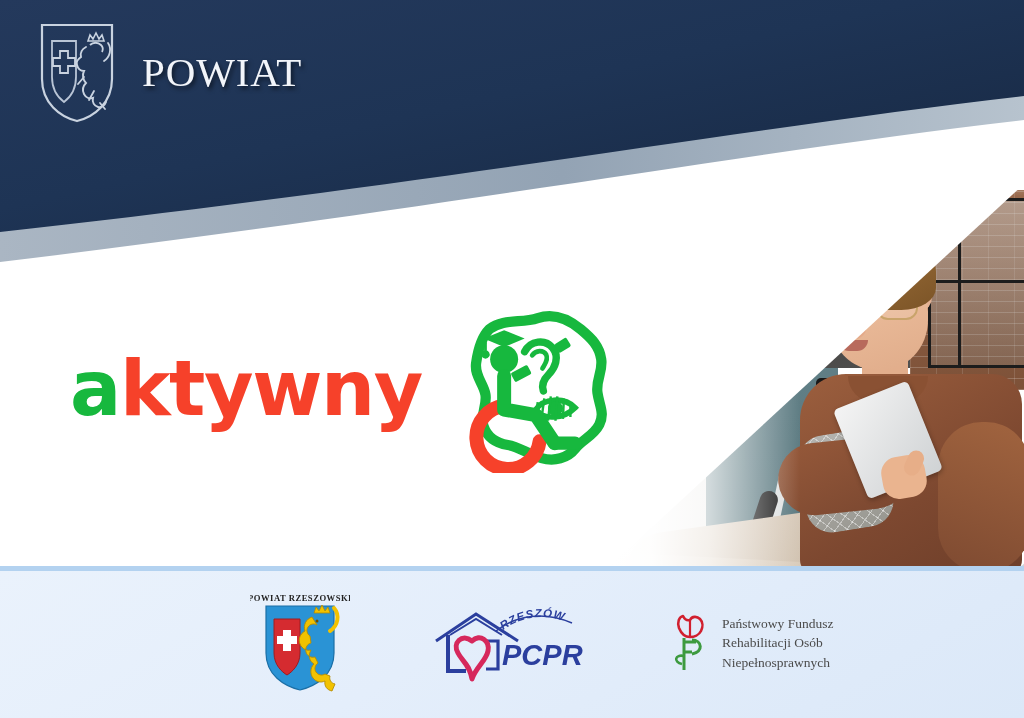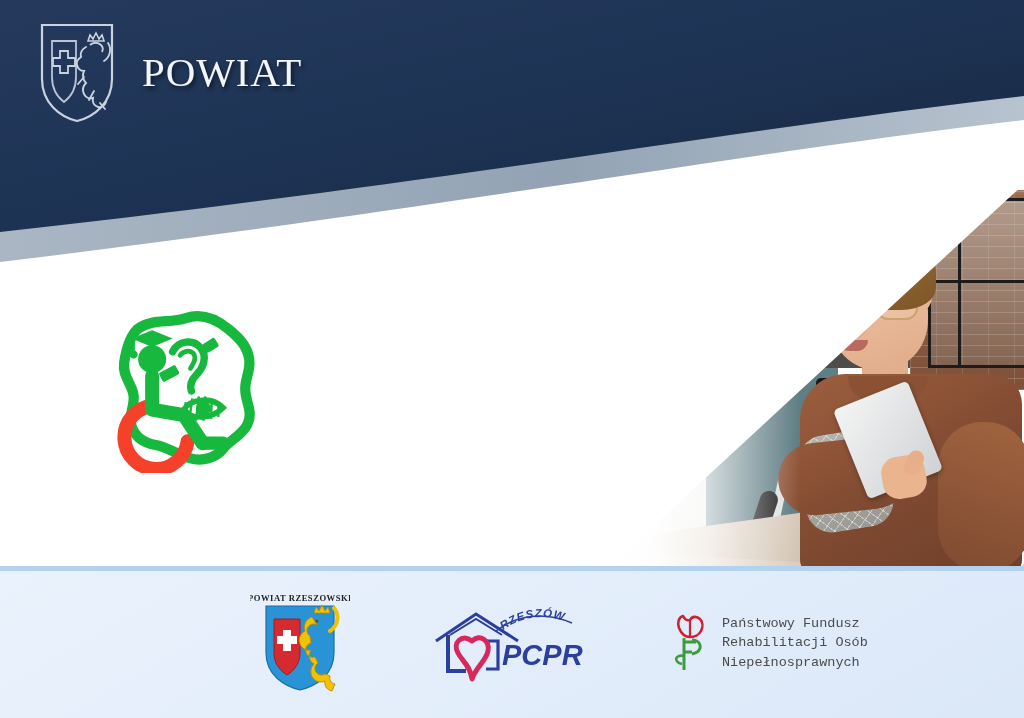--- a/index.html
+++ b/index.html
@@ -190,21 +190,21 @@
     align-items:center;
     justify-content:flex-start;
     padding-left:250px;
     gap:82px;
   }
   .logo-powiat   { width:100px; height:104px; }
   .logo-pcpr     { width:156px; height:84px; }
   .logo-pfron    { display:flex; align-items:center; gap:10px; }
   .pfron-mark    { width:42px; height:62px; flex:0 0 auto; }
   .pfron-text    {
-    font-family:Liberation Mono, monospace;
+    font-family:Liberation Serif, serif;
     font-size:13.5px;
     line-height:1.42;
     color:#4b4b4b;
     white-space:nowrap;
   }
   .pfron-text span { display:block; }
 </style>
 </head>
 <body>
 
@@ -315,20 +315,21 @@
       <path d="M46,56 l-6,7 M56,70 l-5,9 M62,82 l5,6" fill="none" stroke="#c9d3e0" stroke-width="1.8" stroke-linecap="round"></path>
     </svg>
 
     <div class="header-title">
       <span class="l1">POWIAT</span>
     </div>
   </div>
 
   <div class="as-logo">
     <div class="as-text">
+      <span class="row"><span class="as-green">a</span><span class="as-red">ktywny</span></span>
     </div>
 
     <svg class="as-icon" viewBox="0 0 180 180" aria-hidden="true">
 
       <path d="M42,26 C58,14 76,20 94,14 C112,8 128,16 140,26 C152,36 160,44 162,58
                C164,72 156,80 158,94 C160,108 166,116 160,128 C154,140 142,144 134,154
                C126,164 112,168 98,164 C84,160 74,152 62,150 C50,148 40,142 36,130
                C32,118 40,108 38,96 C36,84 26,76 28,62 C30,48 34,34 42,26 Z" fill="none" stroke="#17b83e" stroke-width="11" stroke-linejoin="round"></path>
 
       <path d="M80,50 C86,38 102,36 110,46 C118,56 112,68 106,74 C100,80 98,86 100,92" fill="none" stroke="#17b83e" stroke-width="8" stroke-linecap="round"></path>

